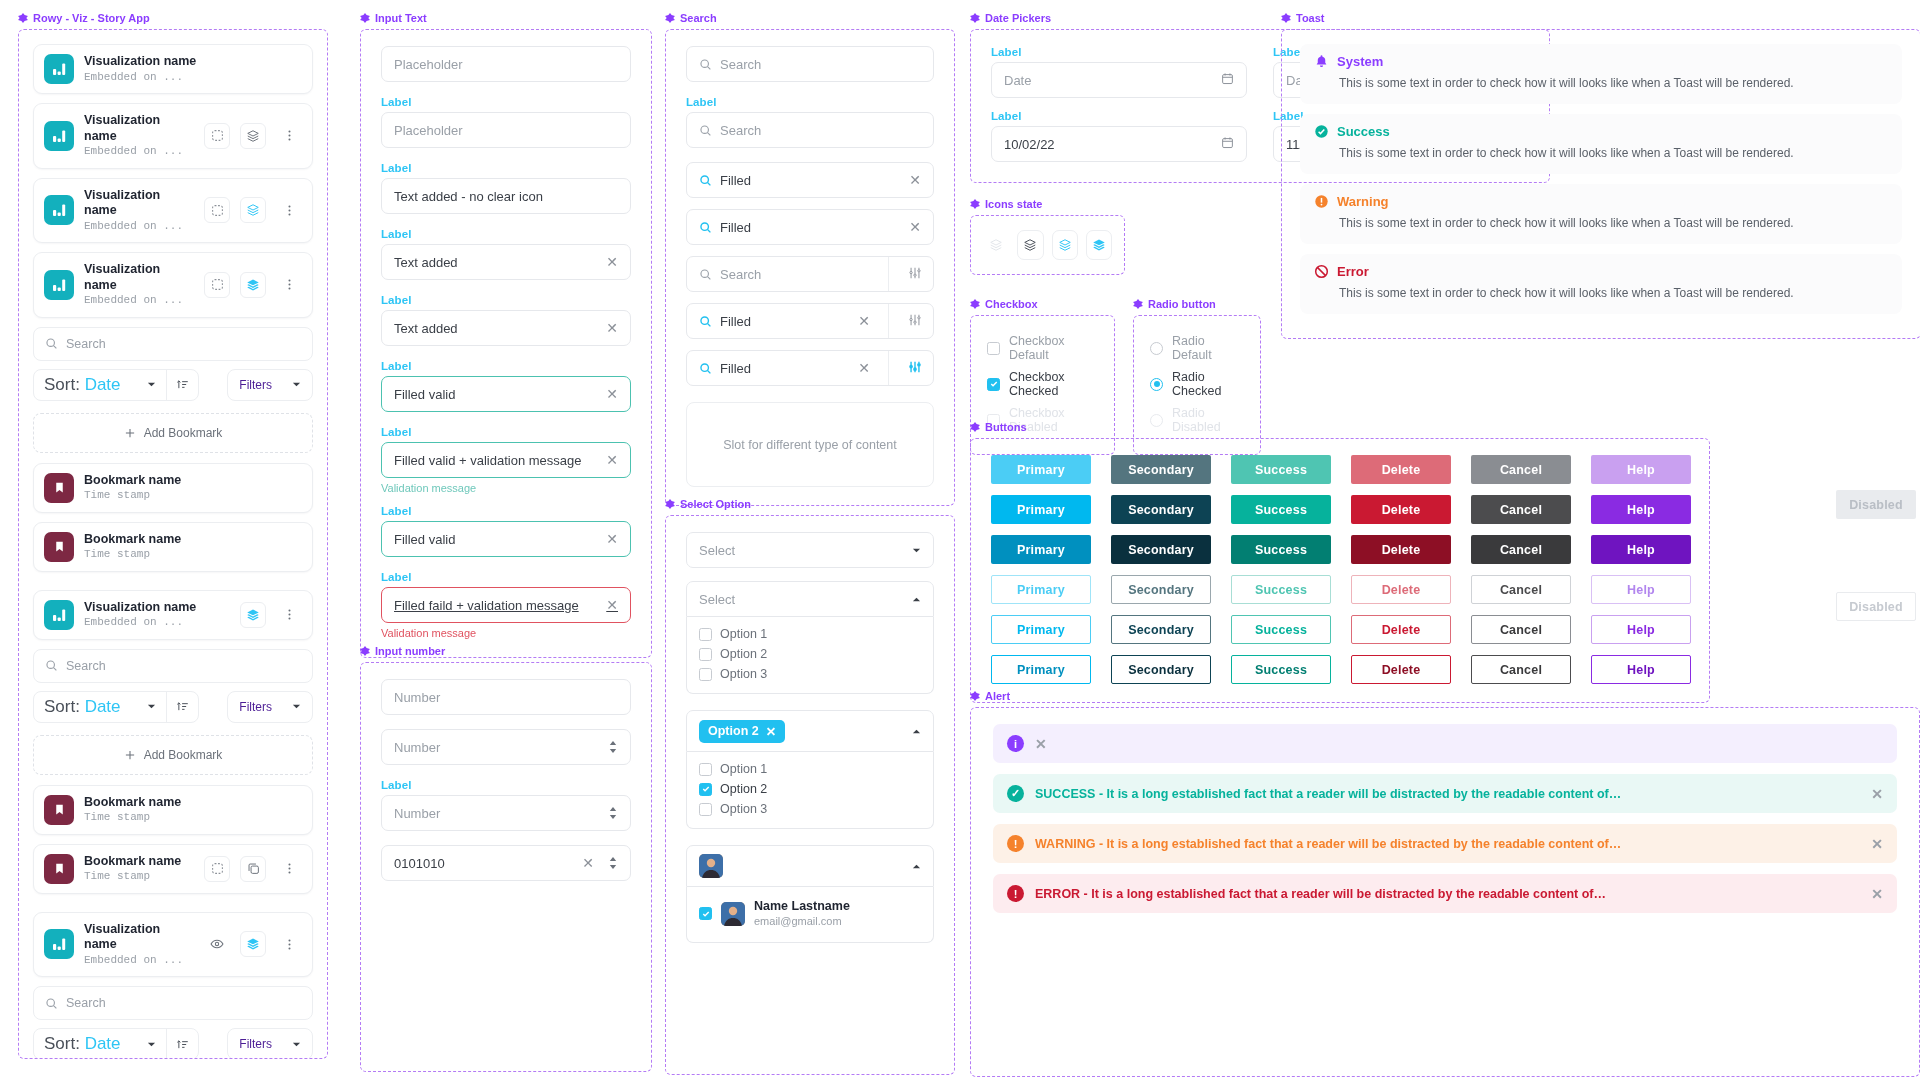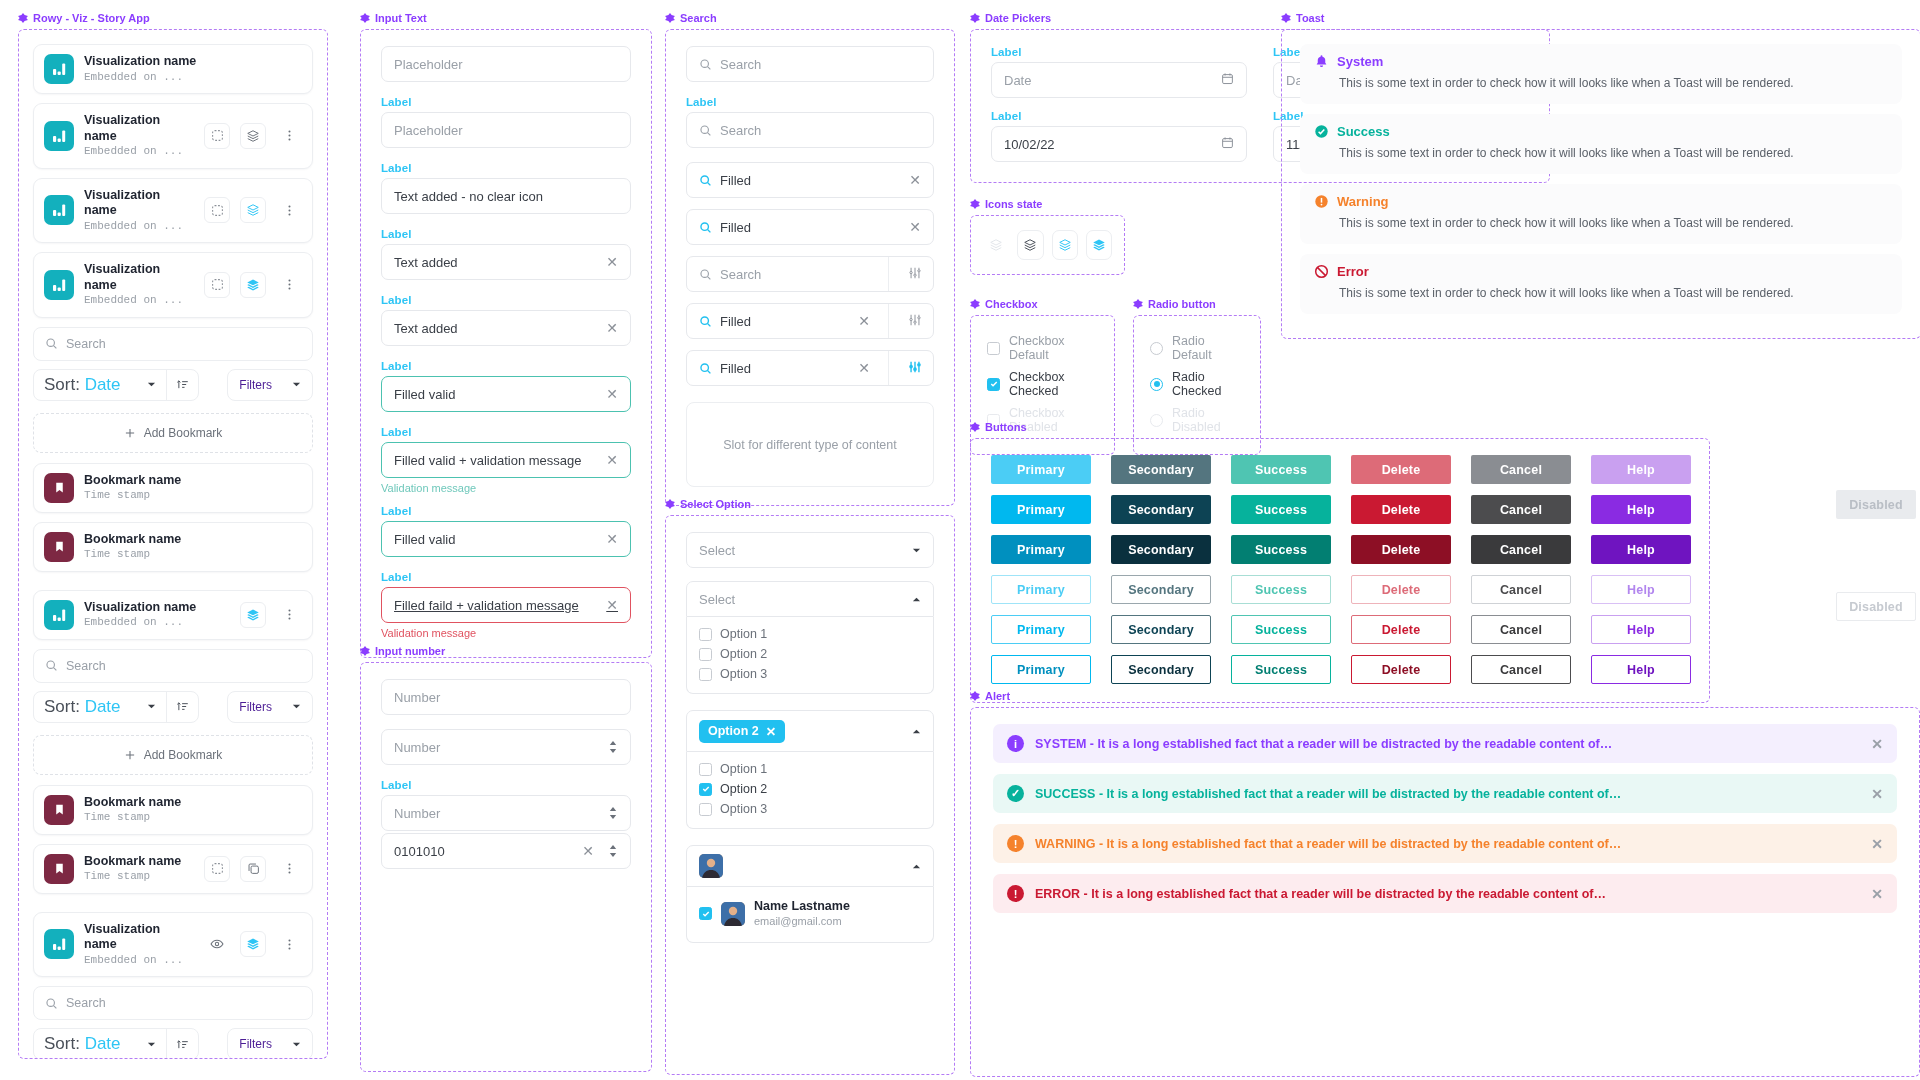--- a/index.html
+++ b/index.html
@@ -629,21 +629,21 @@
           <span class="grow">Number</span>
           <span class="icon">
               <svg width="10" height="14" viewBox="0 0 10 14" fill="#6b717a">
                 <path d="M5 1l3.2 4H1.8z"></path>
                 <path d="M5 13L1.8 9h6.4z"></path>
               </svg>
             </span>
         </div>
       </div>
 
-      <div style="margin-top:2px;">
+      <div style="margin-top:14px;">
         <div class="input">
           <span class="grow">0101010</span>
           <span class="x-icon">✕</span>
           <span class="icon" style="margin-left:6px;">
               <svg width="10" height="14" viewBox="0 0 10 14" fill="#6b717a">
                 <path d="M5 1l3.2 4H1.8z"></path>
                 <path d="M5 13L1.8 9h6.4z"></path>
               </svg>
             </span>
         </div>
@@ -1059,21 +1059,20 @@
     <div class="frame-title">
       <svg class="diamond-icon" viewBox="0 0 10 10">
           <path fill="currentColor" d="M5 0l1.6 2.1L9.9 3 8.3 5l1.6 2L6.6 7.9 5 10 3.4 7.9.1 7 1.7 5 .1 3l3.3-.9z"></path>
         </svg>
       <span>Alert</span>
     </div>
     <div class="frame-box" style="padding:16px 22px 18px; height:370px; overflow:hidden;">
       <div id="alert-list">
           <div class="alert" style="background: rgb(244, 239, 254); color: rgb(139, 61, 255);">
             <span class="alert-ic" style="background: rgb(139, 61, 255);">i</span>
-            <span class="grow">SYSTEM - It is a long established fact that a reader will be distracted by the readable content of…</span>
             <span class="alert-x">✕</span>
           </div>
           <div class="alert" style="background: rgb(233, 248, 245); color: rgb(6, 178, 156);">
             <span class="alert-ic" style="background: rgb(6, 178, 156);">✓</span>
             <span class="grow">SUCCESS - It is a long established fact that a reader will be distracted by the readable content of…</span>
             <span class="alert-x">✕</span>
           </div>
           <div class="alert" style="background: rgb(253, 241, 231); color: rgb(245, 130, 44);">
             <span class="alert-ic" style="background: rgb(245, 130, 44);">!</span>
             <span class="grow">WARNING - It is a long established fact that a reader will be distracted by the readable content of…</span>

